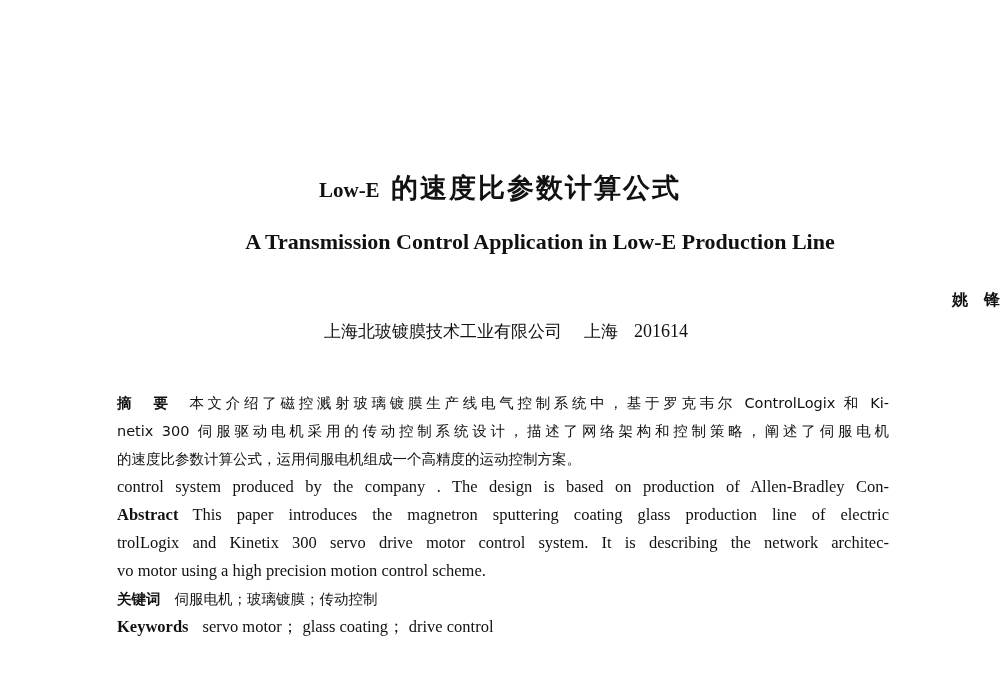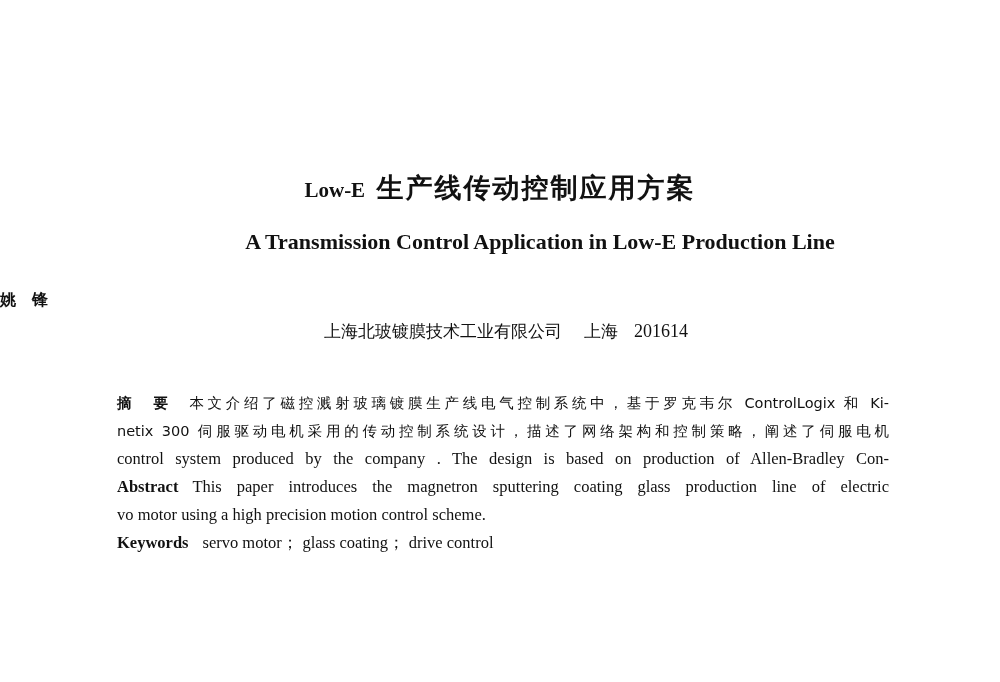--- a/index.html
+++ b/index.html
@@ -1,48 +1,51 @@
 <!DOCTYPE html>
 <html><head>
 <meta charset="utf-8">
 <style>
   html, body { margin:0; padding:0; background:#ffffff; }
   body { width:1000px; height:682px; position:relative; overflow:hidden; color:#111; font-family:"DejaVu Serif", serif; }
   .abs { position:absolute; white-space:nowrap; }
   .title-cn { left:0; width:1000px; top:170px; text-align:center; font-size:27px; font-weight:bold; letter-spacing:2px; font-family:"DejaVu Sans", sans-serif; }
   .title-cn .latin { font-family:"Liberation Serif", serif; font-size:21px; letter-spacing:0; }
   .title-en { left:0; width:1000px; top:229px; text-align:center; font-family:"Liberation Serif", serif; font-size:22px; font-weight:bold;margin-left:40px; }
-  .author { left:0; width:1000px; top:290px; text-align:left; font-size:16px; font-weight:bold; font-family:"DejaVu Sans", sans-serif; word-spacing:12px; }
+  .author { left:0; width:1000px; top:290px; text-align:right; font-size:16px; font-weight:bold; font-family:"DejaVu Sans", sans-serif; word-spacing:12px; }
   .affil { left:6px; width:1000px; top:320px; text-align:center; font-size:17px; font-family:"DejaVu Sans", sans-serif; }
   .affil .zip { font-family:"Liberation Serif", serif; font-size:18px; margin-left:16px; }
   .affil .city { margin-left:22px; }
   .body-block { left:117px; width:772px; top:389px; }
   .line { height:28px; line-height:28px; font-size:15.5px; white-space:nowrap; text-align:justify; text-align-last:justify; }
   .line.last { text-align-last:left; }
   .cn { font-family:"DejaVu Sans", sans-serif; font-size:14.5px; }
   .en { font-family:"Liberation Serif", serif; font-size:16.5px; }
   .label-cn { font-family:Liberation Sans, sans-serif; font-weight:bold; font-size:14.5px; }
   .label-en { font-family:"Liberation Serif", serif; font-weight:bold; font-size:16.5px; }
   .gap { display:inline-block; width:14px; }
 </style>
 </head>
 <body>
 
-<div class="abs title-cn"><span class="latin">Low-E</span> <span>生产线传动控制应用方案</span></div>
+<div class="abs title-cn"><span class="latin">Low-E</span> <span>的速度比参数计算公式</span></div>
 
 <div class="abs title-en">A Transmission Control Application in Low-E Production Line</div>
 
 <div class="abs author">姚　锋</div>
 
 <div class="abs affil">
   <span>上海北玻镀膜技术工业有限公司</span><span class="city">上海</span><span class="zip">201614</span>
 </div>
 
 <div class="abs body-block">
   <div class="line cn"><span class="label-cn">摘　要</span><span class="gap"></span><span>本文介绍了磁控溅射玻璃镀膜生产线电气控制系统中，基于罗克韦尔 ControlLogix 和 Ki-</span></div>
   <div class="line cn">netix 300 伺服驱动电机采用的传动控制系统设计，描述了网络架构和控制策略，阐述了伺服电机</div>
+  <div class="line cn last">的速度比参数计算公式，运用伺服电机组成一个高精度的运动控制方案。</div>
 
   <div class="line en">control system produced by the company . The design is based on production of Allen-Bradley Con-</div>
   <div class="line en"><span class="label-en">Abstract</span><span class="gap"></span><span>This paper introduces the magnetron sputtering coating glass production line of electric</span></div>
+  <div class="line en">trolLogix and Kinetix 300 servo drive motor control system.  It is describing the network architec-</div>
   <div class="line en last">vo motor using a high precision motion control scheme.</div>
 
+  <div class="line cn last"><span class="label-cn">关键词</span><span class="gap"></span><span>伺服电机；玻璃镀膜；传动控制</span></div>
   <div class="line en last"><span class="label-en">Keywords</span><span class="gap"></span><span>servo motor； glass coating； drive control</span></div>
 </div>
 
 </body></html>

